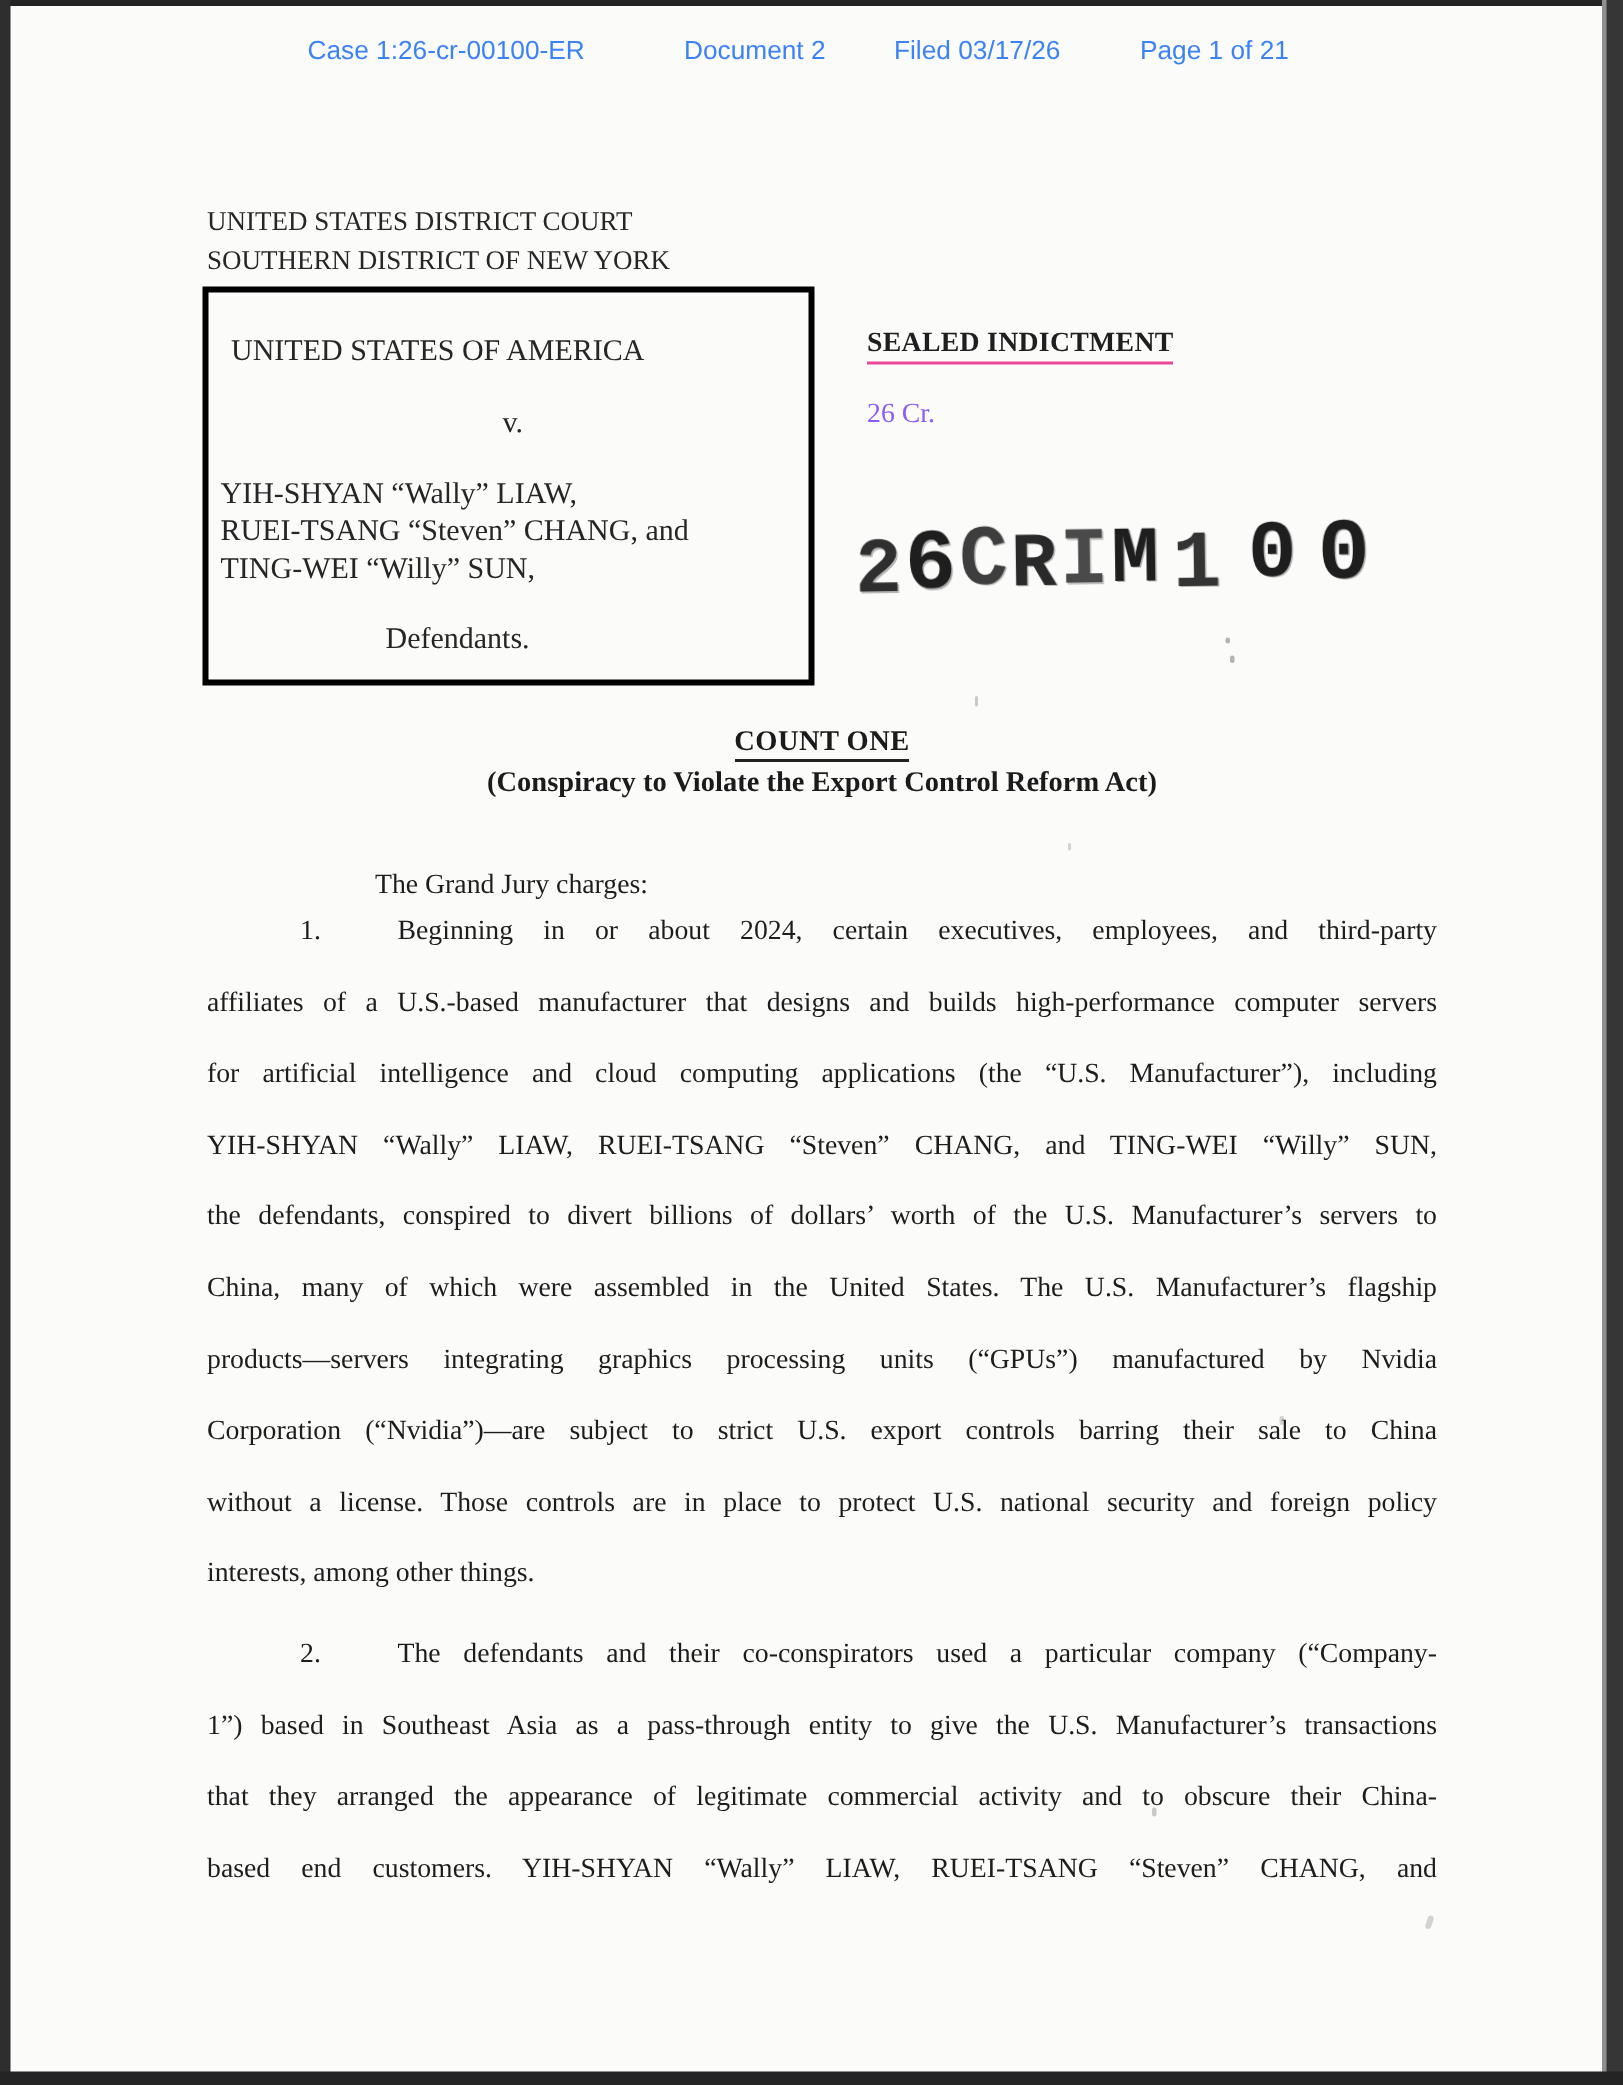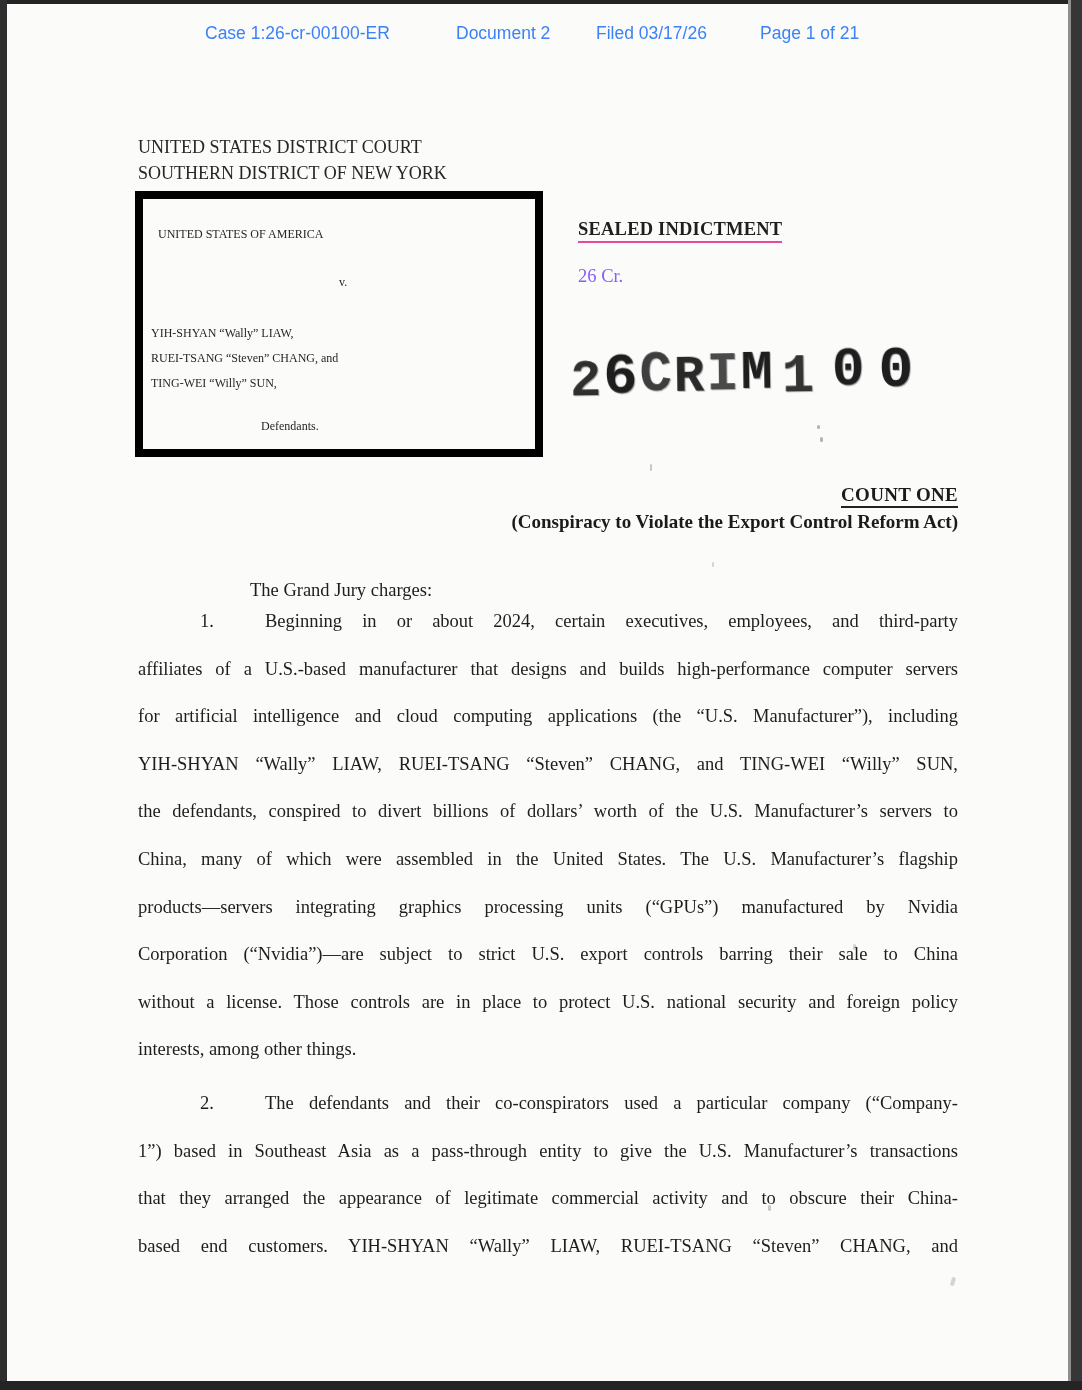--- a/index.html
+++ b/index.html
@@ -25,21 +25,21 @@
   .h-case{left:205px;}
   .h-doc{left:456px;}
   .h-filed{left:596px;}
   .h-page{left:760px;}
 
   
   .court{position:absolute;left:138px;top:134px;font-size:18px;line-height:26px;color:#262626;}
 
   
   .caption-box{position:absolute;left:135px;top:191px;width:408px;height:266px;
-    border:8px solid #000000;box-sizing:border-box;font-size:12px;color:#262626;}
+    border:4px solid #000000;box-sizing:border-box;font-size:20px;color:#262626;}
   .cap-plaintiff{position:absolute;left:15px;top:28px;}
   .cap-v{position:absolute;left:196px;top:76px;}
   .cap-defendants{position:absolute;left:8px;top:122px;line-height:25px;}
   .cap-def-label{position:absolute;left:118px;top:220px;}
 
   
   .sealed-title{position:absolute;left:578px;top:219px;font-size:18.5px;font-weight:bold;
     letter-spacing:0.2px;color:#1f1f1f;border-bottom:2px solid #ec4899;padding-bottom:1px;}
   .cr-number{position:absolute;left:578px;top:266px;font-size:18.5px;color:#8b5cf6;}
 
@@ -53,21 +53,21 @@
   .stamp span:nth-child(2){font-size:57px;transform:translateY(1px);}
   .stamp span:nth-child(3){transform:translateY(-2px) scaleY(1.06);opacity:.85;}
   .stamp span:nth-child(4){font-size:51px;opacity:.95;}
   .stamp span:nth-child(5){transform:translateY(-1px);opacity:.8;}
   .stamp span:nth-child(6){font-size:53px;transform:translateY(-2px);}
   .stamp span:nth-child(7){margin-left:7px;transform:translateY(2px);opacity:.9;}
   .stamp span:nth-child(8){margin-left:16px;transform:translateY(-4px);}
   .stamp span:nth-child(9){margin-left:12px;font-size:58px;transform:translateY(-2px);}
 
   
-  .count-wrap{position:absolute;left:138px;top:484px;width:820px;text-align:right;color:#1b1b1b;}
+  .count-wrap{position:absolute;left:138px;top:484px;width:820px;text-align:center;color:#1b1b1b;}
   .count-title{display:inline-block;font-size:19px;font-weight:bold;
     border-bottom:2px solid #222;padding-bottom:0px;letter-spacing:0.3px;}
   .count-sub{font-size:19px;font-weight:bold;margin-top:3px;}
 
   .charges{position:absolute;left:202px;top:580px;font-size:18.5px;margin-left:48px;}
 
   
   .body-text{position:absolute;left:138px;top:598px;width:820px;font-size:18.5px;color:#1d1d1d;}
   .paragraph + .paragraph{margin-top:6px;}
   .line{height:47.6px;line-height:47.6px;text-align:justify;text-align-last:justify;overflow:hidden;}

